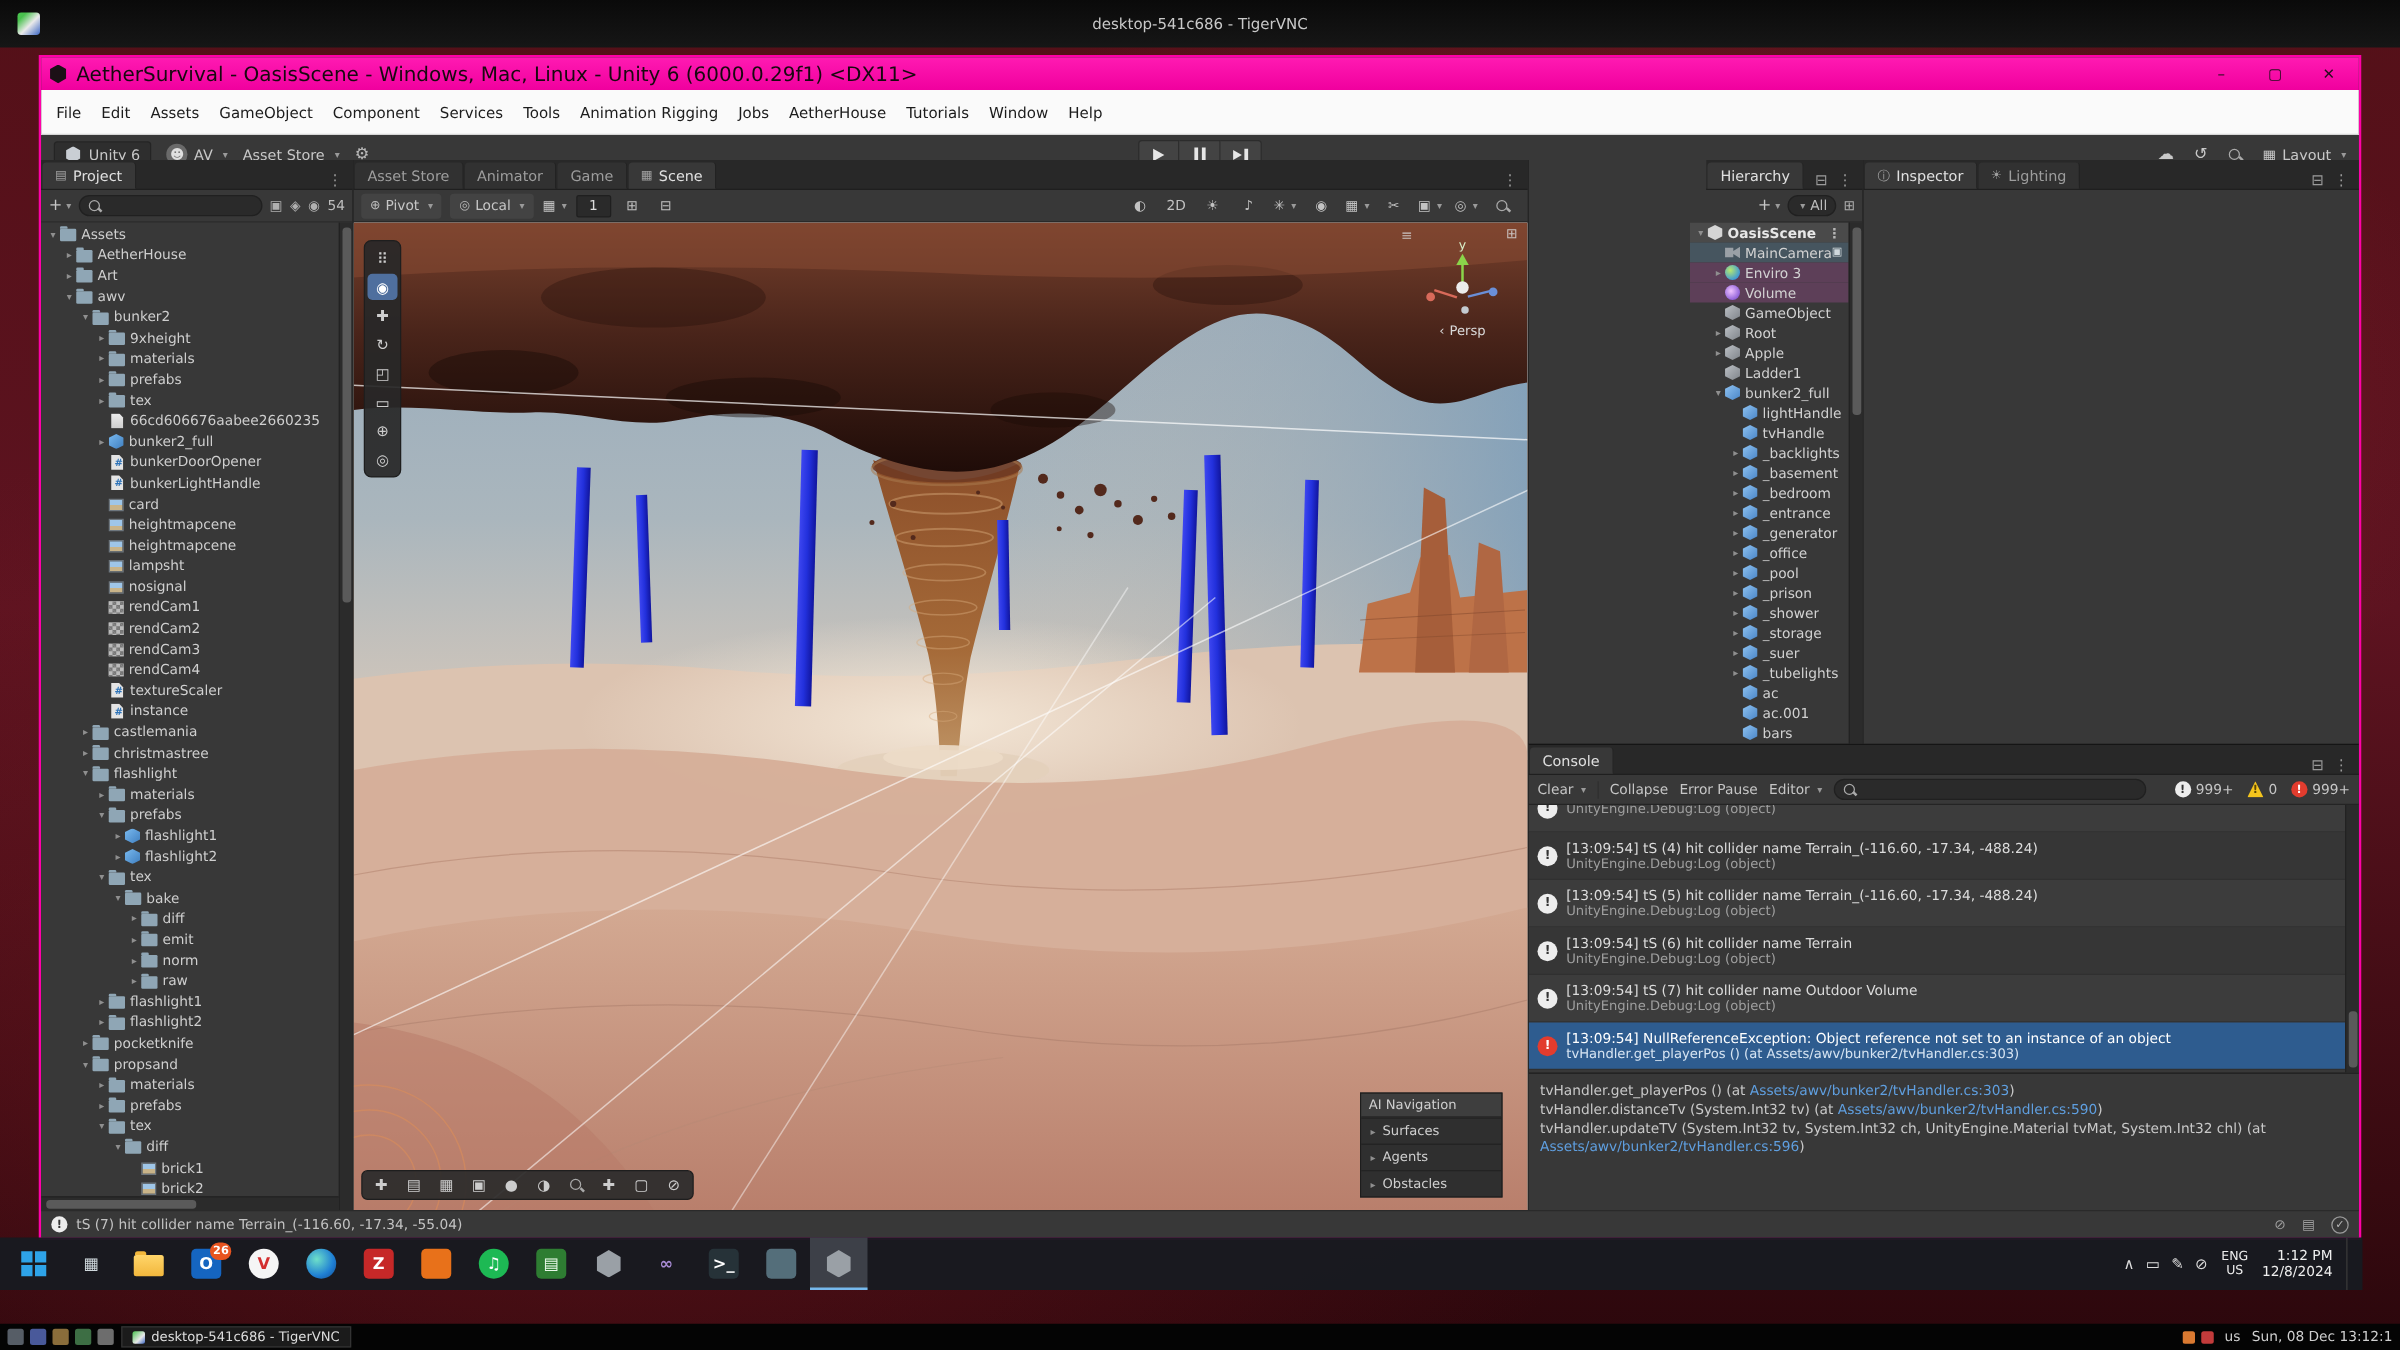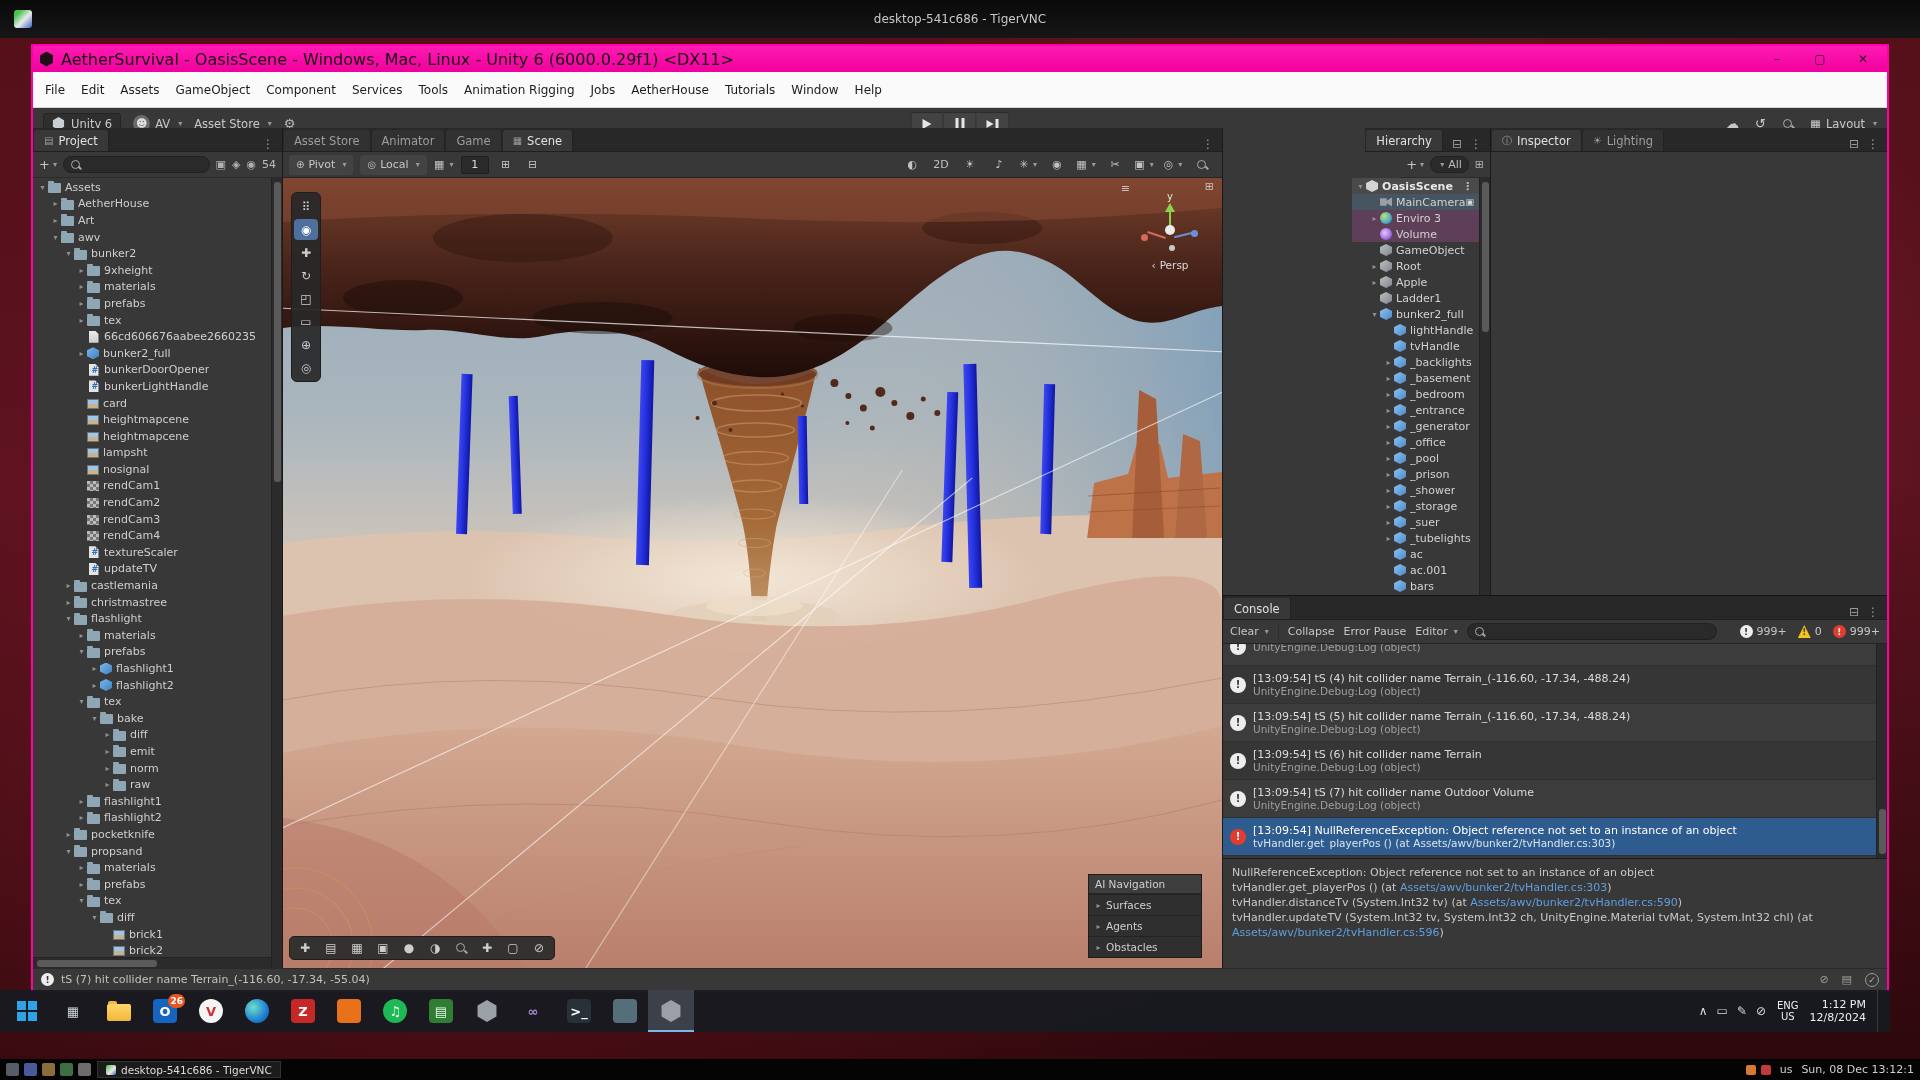--- a/index.html
+++ b/index.html
@@ -399,21 +399,21 @@
                 <span class="tlabel">rendCam4</span>
               </div>
               <div class="trow" style="padding-left: 43px;">
                 <span class="arrow"></span>
                 <span class="fico ic-script"></span>
                 <span class="tlabel">textureScaler</span>
               </div>
               <div class="trow" style="padding-left: 43px;">
                 <span class="arrow"></span>
                 <span class="fico ic-script"></span>
-                <span class="tlabel">updateTV</span>
+                <span class="tlabel">instance</span>
               </div>
               <div class="trow" style="padding-left: 30px;">
                 <span class="arrow">▸</span>
                 <span class="fico ic-folder"></span>
                 <span class="tlabel">castlemania</span>
               </div>
               <div class="trow" style="padding-left: 30px;">
                 <span class="arrow">▸</span>
                 <span class="fico ic-folder"></span>
                 <span class="tlabel">christmastree</span>
@@ -1087,21 +1087,20 @@
                   <div class="l1">[13:09:54] NullReferenceException: Object reference not set to an instance of an object</div>
                   <div class="l2">tvHandler.get_playerPos () (at Assets/awv/bunker2/tvHandler.cs:303)</div>
                 </div>
               </div>
             </div>
           <div class="vscroll">
               <div class="vthumb" style="bottom:4px;height:45px"></div>
             </div>
         </div>
         <div id="console-detail">
-            <div class="stackline"><span>NullReferenceException: Object reference not set to an instance of an object</span></div>
             <div class="stackline"><span>tvHandler.get_playerPos () (at </span><span class="lnk">Assets/awv/bunker2/tvHandler.cs:303</span><span>)</span></div>
             <div class="stackline"><span>tvHandler.distanceTv (System.Int32 tv) (at </span><span class="lnk">Assets/awv/bunker2/tvHandler.cs:590</span><span>)</span></div>
             <div class="stackline"><span>tvHandler.updateTV (System.Int32 tv, System.Int32 ch, UnityEngine.Material tvMat, System.Int32 chl) (at </span><span class="lnk">Assets/awv/bunker2/tvHandler.cs:596</span><span>)</span></div>
           </div>
       </div>
 
     </div>
 
     <div class="ustatus">
       <i class="badge-ic b-info">!</i>

